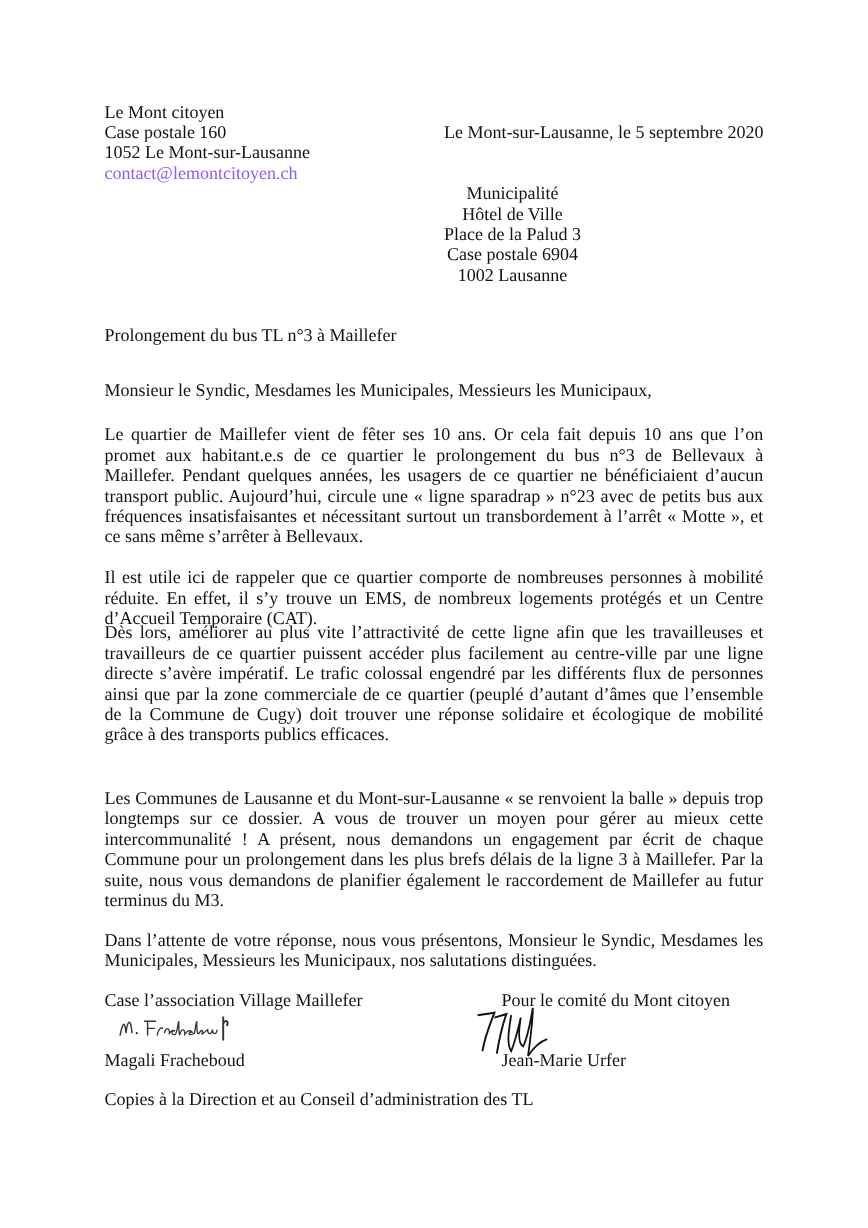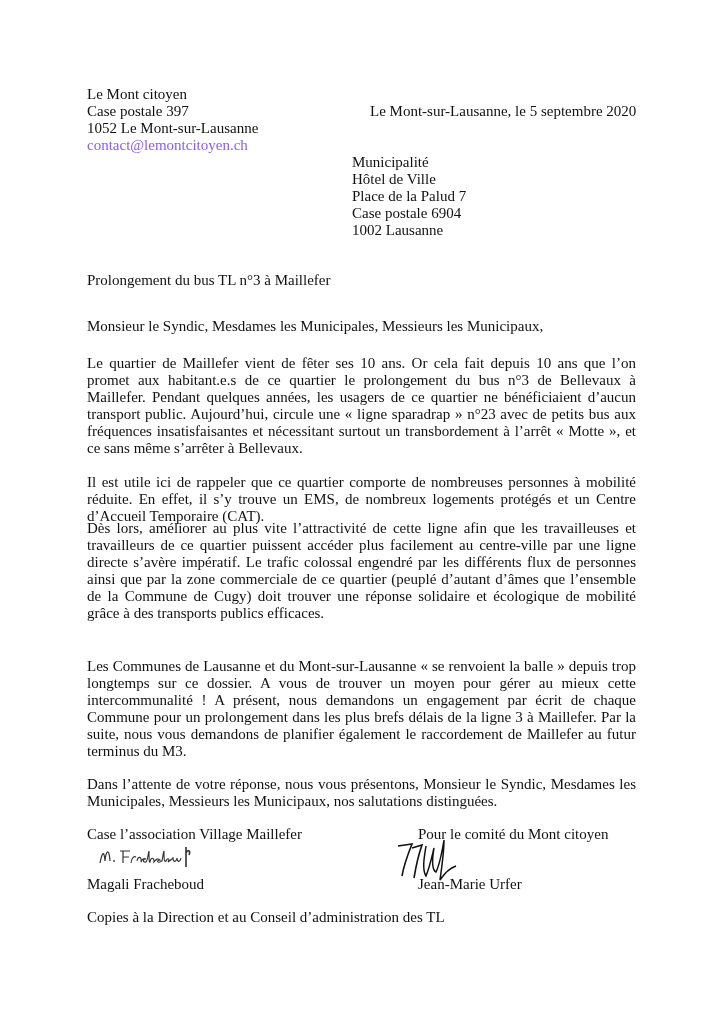--- a/index.html
+++ b/index.html
@@ -6,21 +6,21 @@
     body {
       width: 723px; height: 1023px; position: relative; overflow: hidden;
       font-family: "Liberation Serif", serif; font-size: 15px; color: #111;
       line-height: 17px;
     }
     .abs { position: absolute; }
     .line { display: block; white-space: nowrap; }
     .sender { left: 87px; top: 86px; }
     .email { color: #8b5cf6; cursor: pointer; }
     .date { left: 370px; top: 103px; white-space: nowrap; }
-    .recipient { left: 352px; top: 154px; }
+    .recipient { left: 370px; top: 154px; text-align: center; }
     .subject { left: 87px; top: 272px; font-weight: normal; white-space: nowrap; }
     .salutation { left: 87px; top: 318px; white-space: nowrap; }
     .para {
       left: 87px; width: 549px; text-align: justify; margin: 0;
       text-align-last: left;
     }
     .p1 { top: 355px; }
     .p2 { top: 474px; }
     .p3 { top: 520px; }
     .p4 { top: 658px; }
@@ -31,31 +31,31 @@
     .sig-right { left: 370px; margin-left: 48px; }
     .sig-img-left { left: 96px; top: 843px; width: 110px; height: 26px; }
     .sig-img-right { left: 392px; top: 836px; width: 70px; height: 52px; }
     .copies { left: 87px; top: 909px; white-space: nowrap; }
   </style>
 </head>
 <body>
 
 <div class="abs sender">
   <span class="line">Le Mont citoyen</span>
-  <span class="line">Case postale 397</span>
+  <span class="line">Case postale 160</span>
   <span class="line">1052 Le Mont-sur-Lausanne</span>
   <a class="line email">contact@lemontcitoyen.ch</a>
 </div>
 
 <div class="abs date">Le Mont-sur-Lausanne, le 5 septembre 2020</div>
 
 <div class="abs recipient">
   <span class="line">Municipalité</span>
   <span class="line">Hôtel de Ville</span>
-  <span class="line">Place de la Palud 7</span>
+  <span class="line">Place de la Palud 3</span>
   <span class="line">Case postale 6904</span>
   <span class="line">1002 Lausanne</span>
 </div>
 
 <div class="abs subject">Prolongement du bus TL n°3 à Maillefer</div>
 
 <div class="abs salutation">Monsieur le Syndic, Mesdames les Municipales, Messieurs les Municipaux,</div>
 
 <p class="abs para p1">Le quartier de Maillefer vient de fêter ses 10 ans. Or cela fait depuis 10 ans que l’on promet aux habitant.e.s de ce quartier le prolongement du bus n°3 de Bellevaux à Maillefer. Pendant quelques années, les usagers de ce quartier ne bénéficiaient d’aucun transport public. Aujourd’hui, circule une « ligne sparadrap » n°23 avec de petits bus aux fréquences insatisfaisantes et nécessitant surtout un transbordement à l’arrêt « Motte », et ce sans même s’arrêter à Bellevaux.</p>
 <p class="abs para p2">Il est utile ici de rappeler que ce quartier comporte de nombreuses personnes à mobilité réduite. En effet, il s’y trouve un EMS, de nombreux logements protégés et un Centre d’Accueil Temporaire (CAT).</p>

